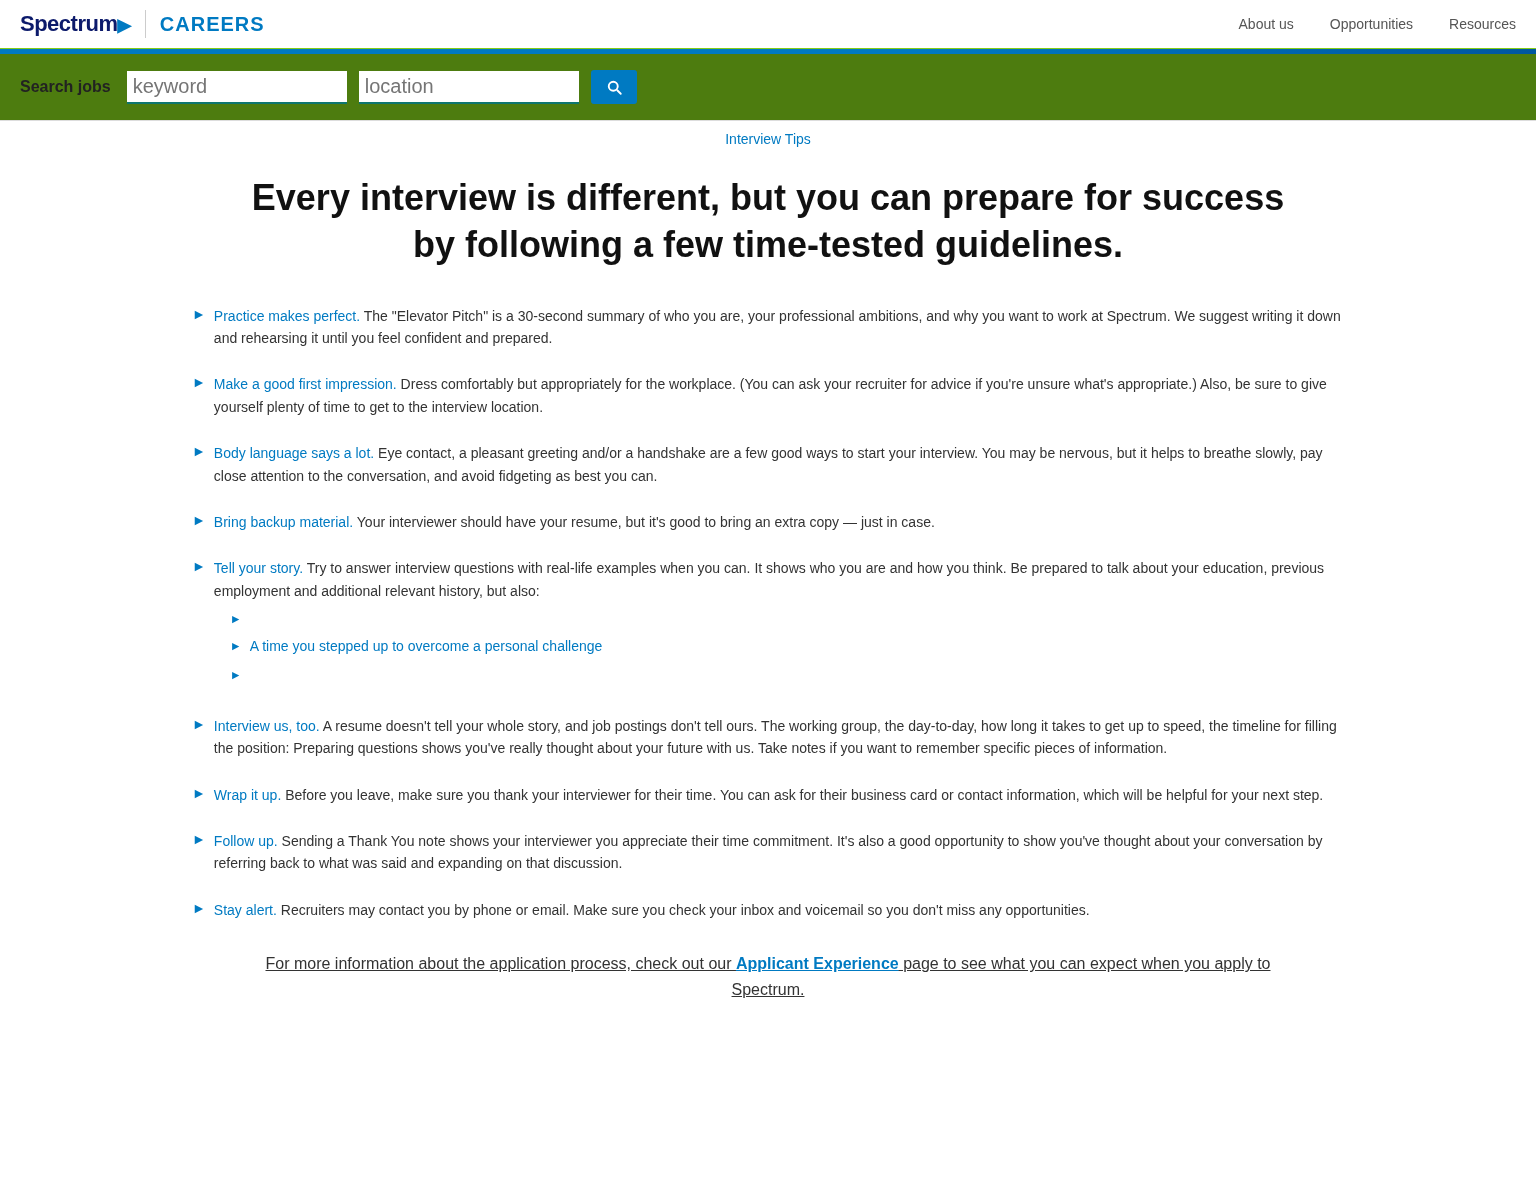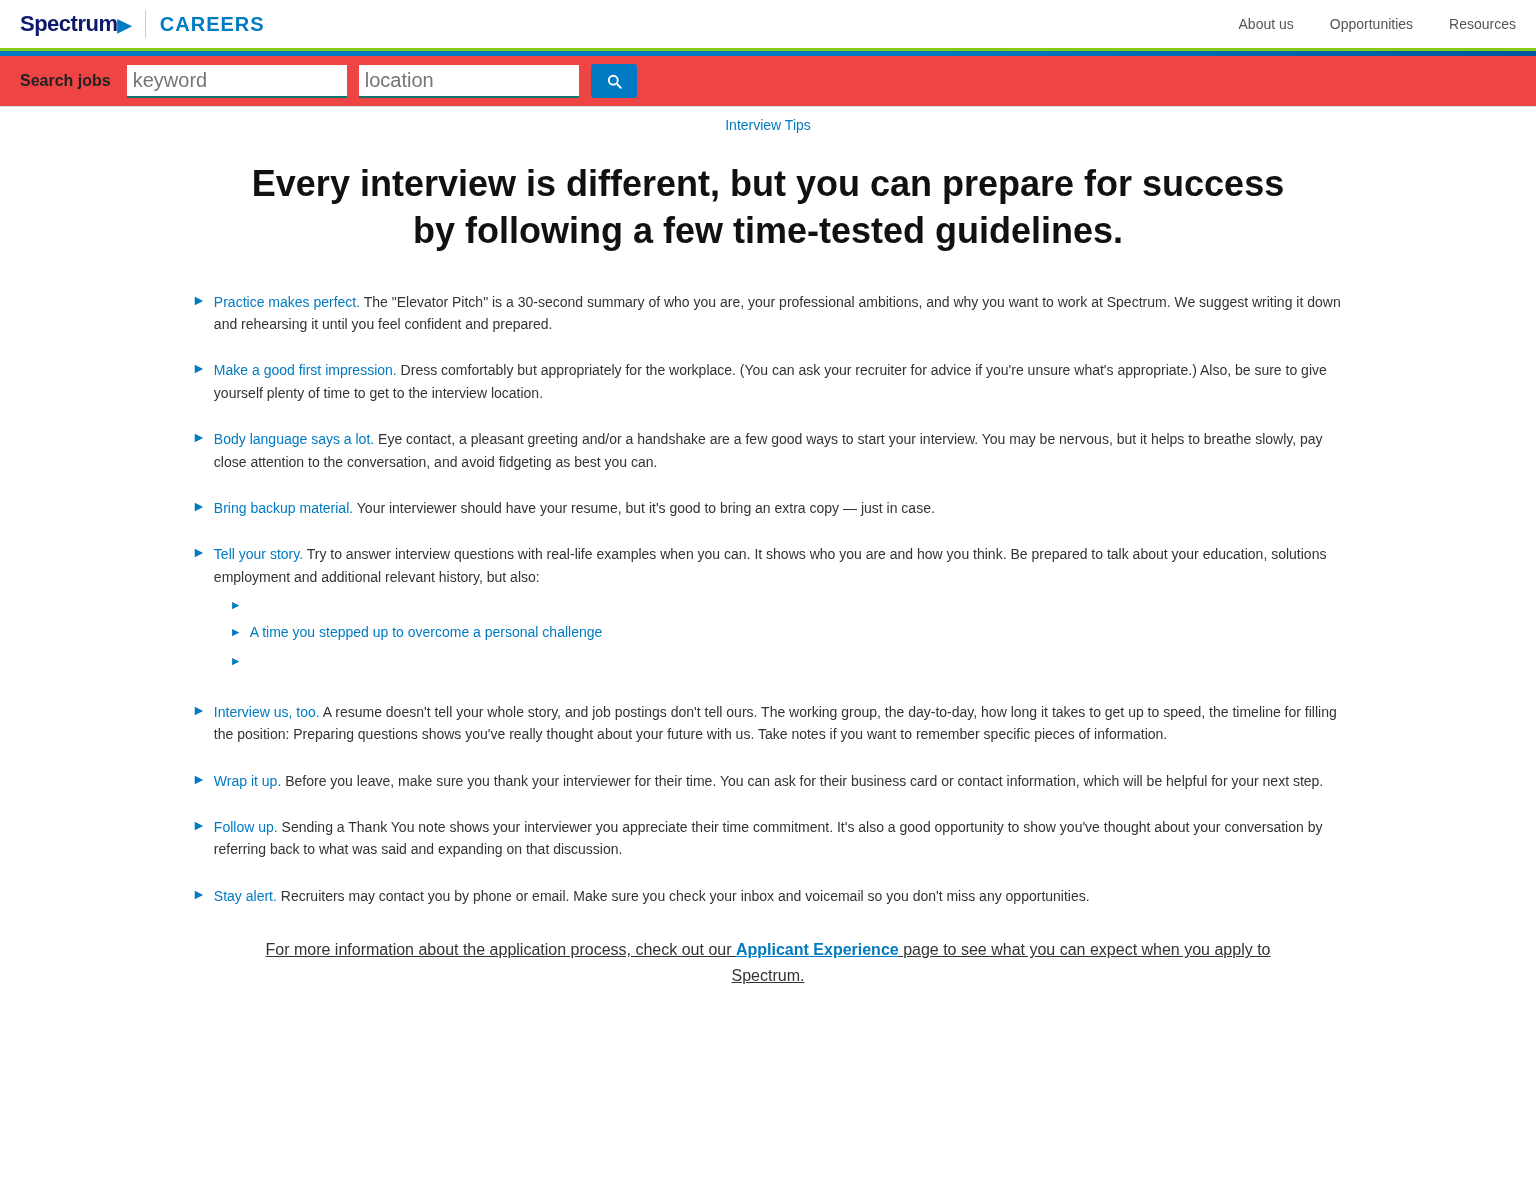--- a/index.html
+++ b/index.html
@@ -4,21 +4,21 @@
   <style>
     * { box-sizing: border-box; margin: 0; padding: 0; }
     body { font-family: Arial, sans-serif; font-size: 14px; color: #333; background: #fff; }
 
     
     #header {
       display: flex;
       align-items: center;
       justify-content: space-between;
       padding: 10px 20px;
-      border-bottom: 3px solid #84cc16;
+      border-bottom: 1px solid #84cc16;
       background: #fff;
     }
     #logo-area {
       display: flex;
       align-items: center;
     }
     #spectrum-logo {
       font-size: 22px;
       font-weight: bold;
       color: #0c1a6b;
@@ -59,23 +59,23 @@
     
     #blue-bar {
       height: 5px;
       background: linear-gradient(to right, #007ac2 60%, #0057a0 100%);
     }
 
     
     #search-area {
       display: flex;
       align-items: center;
-      padding: 8px 20px;
+      padding: 16px 20px;
       border-bottom: 1px solid #ddd;
-      background: #ef4444;
+      background: #4d7c0f;
     }
     #search-label {
       font-size: 16px;
       font-weight: bold;
       margin-right: 16px;
       white-space: nowrap;
       color: #222;
     }
     .search-input {
       border: none;
@@ -255,21 +255,21 @@
     <div class="tip-item">
       <span class="tip-arrow">►</span>
       <div class="tip-content">
         <span class="tip-title">Bring backup material.</span><span> Your interviewer should have your resume, but it's good to bring an extra copy — just in case.</span>
       </div>
     </div>
 
     <div class="tip-item">
       <span class="tip-arrow">►</span>
       <div class="tip-content">
-        <span class="tip-title">Tell your story.</span><span> Try to answer interview questions with real-life examples when you can. It shows who you are and how you think. Be prepared to talk about your education, solutions employment and additional relevant history, but also:</span>
+        <span class="tip-title">Tell your story.</span><span> Try to answer interview questions with real-life examples when you can. It shows who you are and how you think. Be prepared to talk about your education, previous employment and additional relevant history, but also:</span>
         <div class="sub-list">
           <div class="sub-item">
             <span class="sub-arrow">►</span>
           </div>
           <div class="sub-item">
             <span class="sub-arrow">►</span>
             <span class="sub-text">A time you stepped up to overcome a personal challenge</span>
           </div>
           <div class="sub-item">
             <span class="sub-arrow">►</span>

